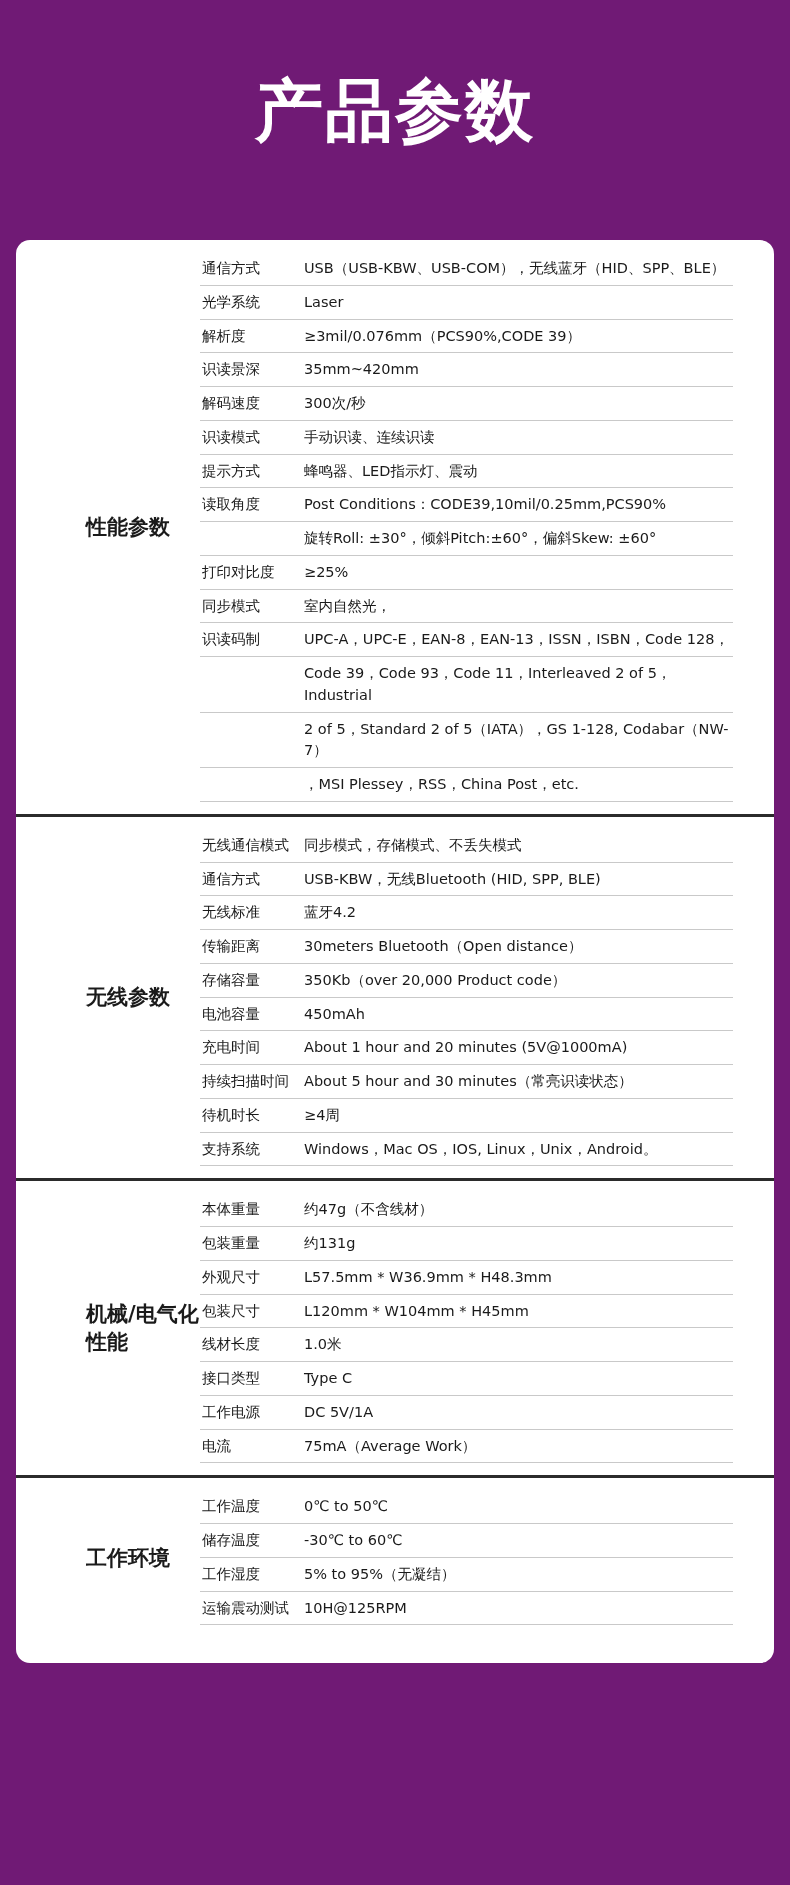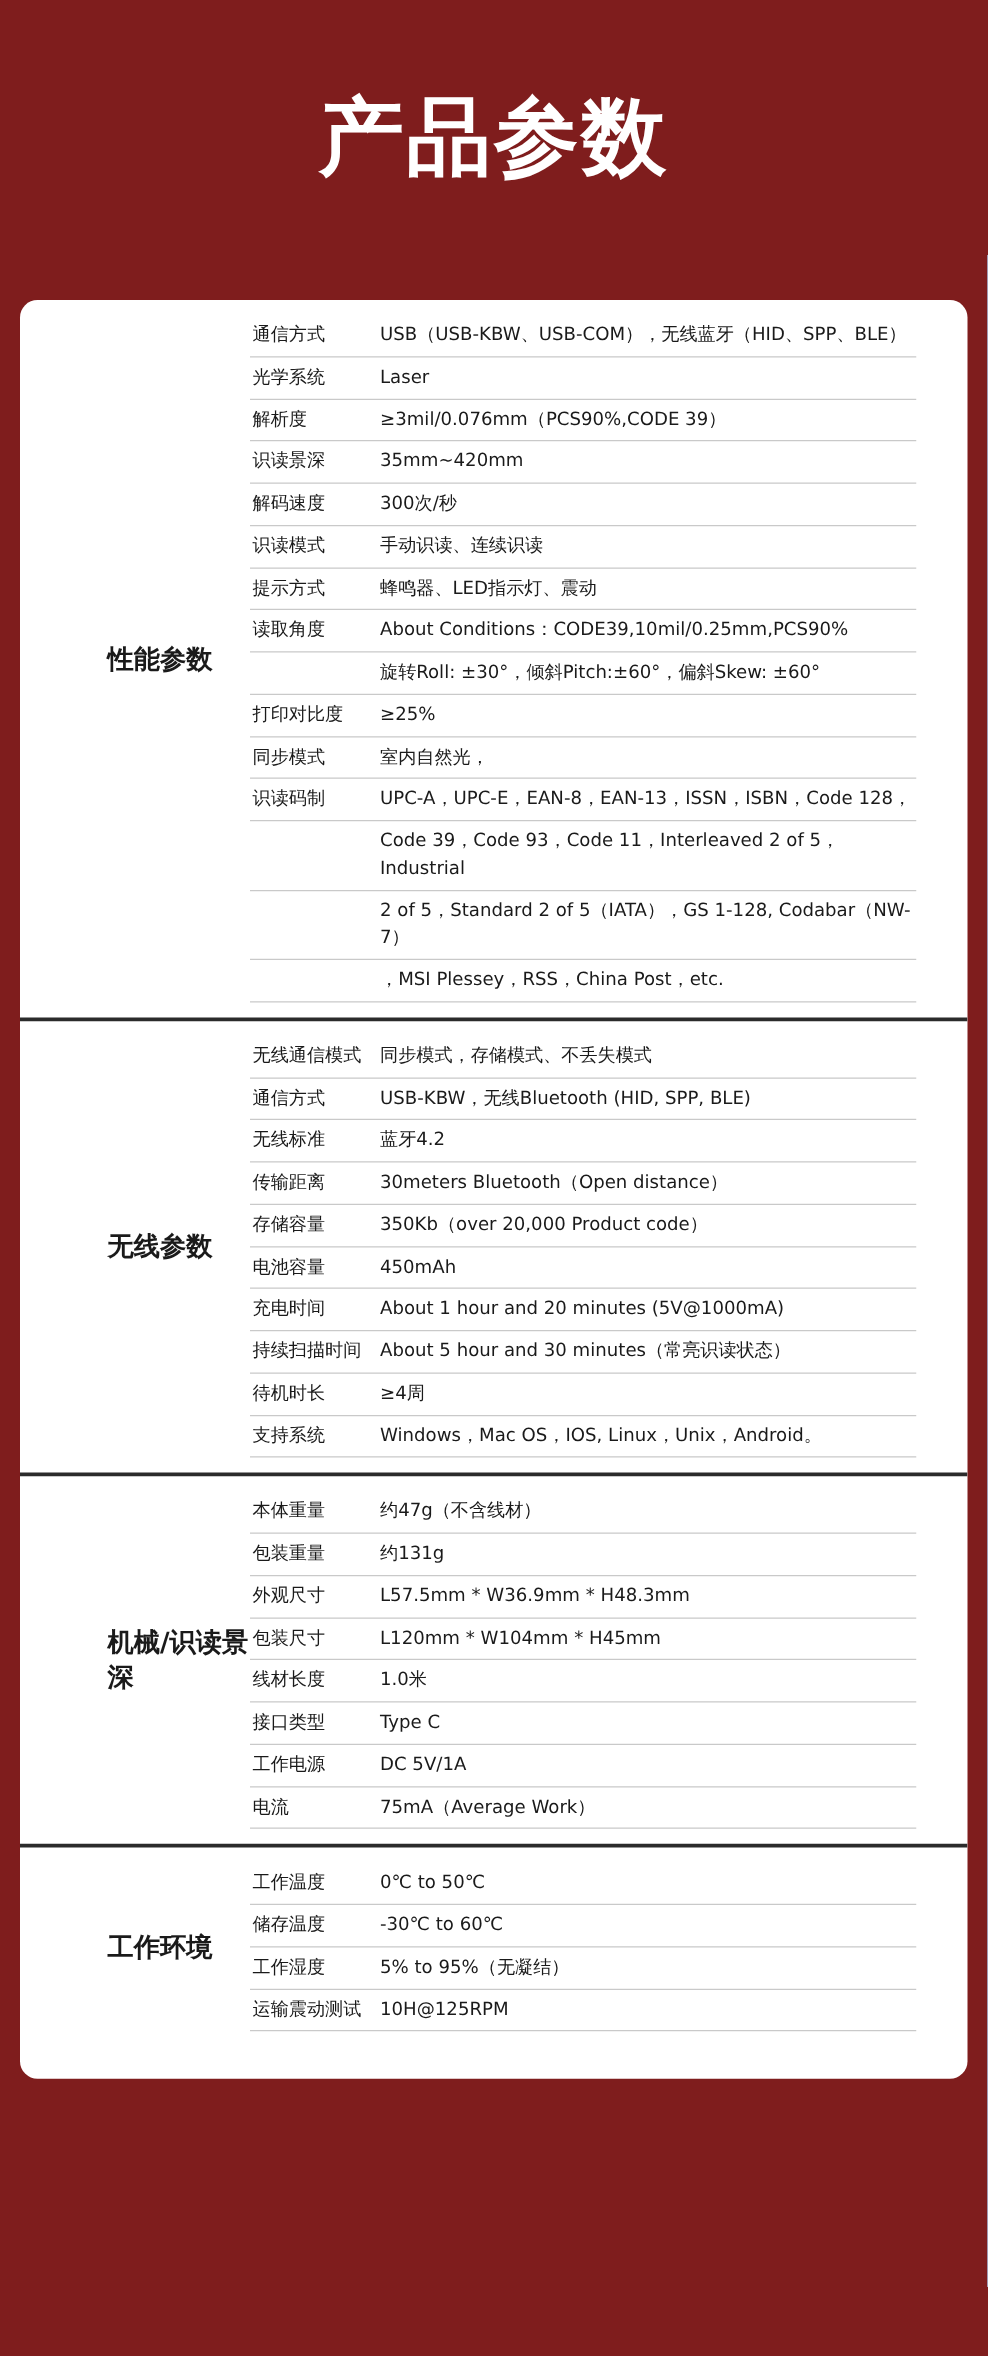--- a/index.html
+++ b/index.html
@@ -10,21 +10,21 @@
     width: 790px;
     height: 1885px;
     background: #5b87c9;
     font-family: "Liberation Sans", "DejaVu Sans", sans-serif;
     overflow: hidden;
   }
   .page {
     position: relative;
     width: 790px;
     height: 1885px;
-    background: #7f1d1d;
+    background: #701a75;
     box-sizing: border-box;
   }
   .title-area {
     height: 240px;
     display: flex;
     align-items: center;
     justify-content: center;
     padding-bottom: 18px;
     box-sizing: border-box;
   }
@@ -145,21 +145,21 @@
             <div class="row">
               <div class="row-key">识读模式</div>
               <div class="row-val">手动识读、连续识读</div>
             </div>
             <div class="row">
               <div class="row-key">提示方式</div>
               <div class="row-val">蜂鸣器、LED指示灯、震动</div>
             </div>
             <div class="row">
               <div class="row-key">读取角度</div>
-              <div class="row-val">About Conditions：CODE39,10mil/0.25mm,PCS90%</div>
+              <div class="row-val">Post Conditions：CODE39,10mil/0.25mm,PCS90%</div>
             </div>
             <div class="row continuation">
               <div class="row-key"></div>
               <div class="row-val">旋转Roll: ±30°，倾斜Pitch:±60°，偏斜Skew: ±60°</div>
             </div>
             <div class="row">
               <div class="row-key">打印对比度</div>
               <div class="row-val">≥25%</div>
             </div>
             <div class="row">
@@ -223,21 +223,21 @@
               <div class="row-key">待机时长</div>
               <div class="row-val">≥4周</div>
             </div>
             <div class="row">
               <div class="row-key">支持系统</div>
               <div class="row-val">Windows，Mac OS，IOS, Linux，Unix，Android。</div>
             </div>
           </div>
         </div>
         <div class="section">
-          <div class="section-label">机械/识读景深</div>
+          <div class="section-label">机械/电气化性能</div>
           <div class="rows">
             <div class="row">
               <div class="row-key">本体重量</div>
               <div class="row-val">约47g（不含线材）</div>
             </div>
             <div class="row">
               <div class="row-key">包装重量</div>
               <div class="row-val">约131g</div>
             </div>
             <div class="row">

